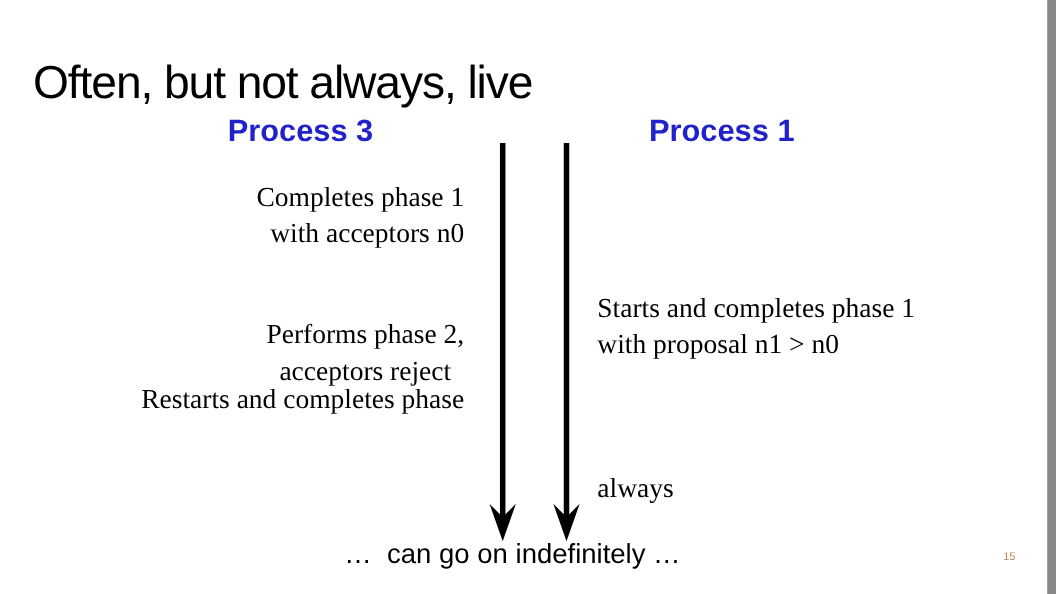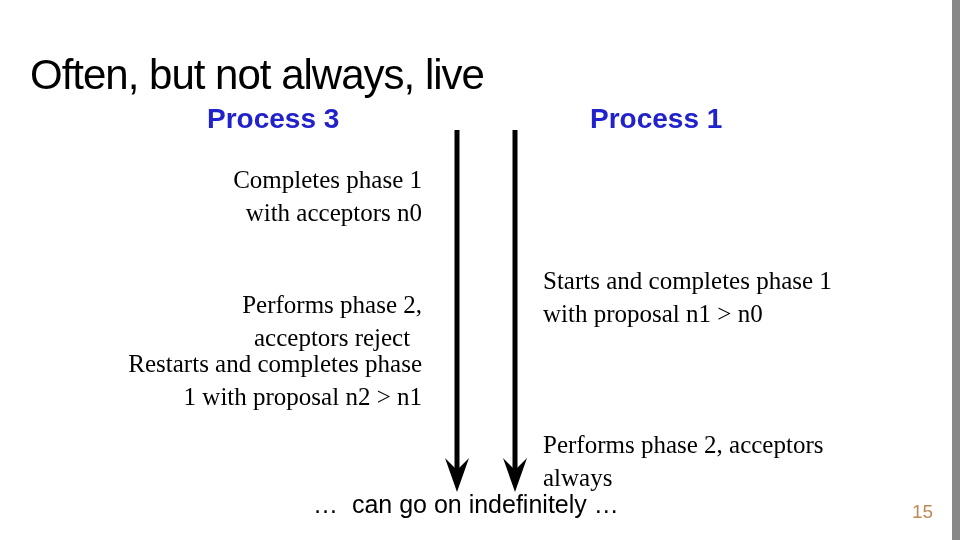--- a/index.html
+++ b/index.html
@@ -71,21 +71,21 @@
     top: 489px;
     font-size: 25px;
     line-height: 30px;
     white-space: pre;
     color: var(--body, #000000);
   }
   .page-number {
     position: absolute;
     left: 912px;
     top: 501px;
-    font-size: 19px;
+    font-size: 10px;
     color: var(--tan, #BE8A58);
   }
 </style>
 </head>
 <body>
 
 <div class="slide" style="--blue: #2222CC; --body: #000000; --tan: #BE8A58; --bg: #FFFFFF;">
 
   <div class="slide-title">Often, but not always, live</div>
 
@@ -108,29 +108,27 @@
   <div class="event left e-p0-1">
     <div>Completes phase 1</div>
     <div>with acceptors n0</div>
   </div>
   <div class="event left e-p0-2">
     <div>Performs phase 2,</div>
     <div>acceptors reject</div>
   </div>
   <div class="event left e-p0-3">
     <div>Restarts and completes phase</div>
-    <div>1 with proposal n2 &gt; n1</div>
   </div>
 
   <div class="event right e-p1-1">
     <div>Starts and completes phase 1</div>
     <div>with proposal n1 &gt; n0</div>
   </div>
   <div class="event right e-p1-2">
-    <div>Performs phase 2, acceptors</div>
     <div>always</div>
   </div>
 
   <div class="footer-note">…  can go on indefinitely …</div>
 
   <div class="page-number">15</div>
 
 </div>
 
 </body></html>

